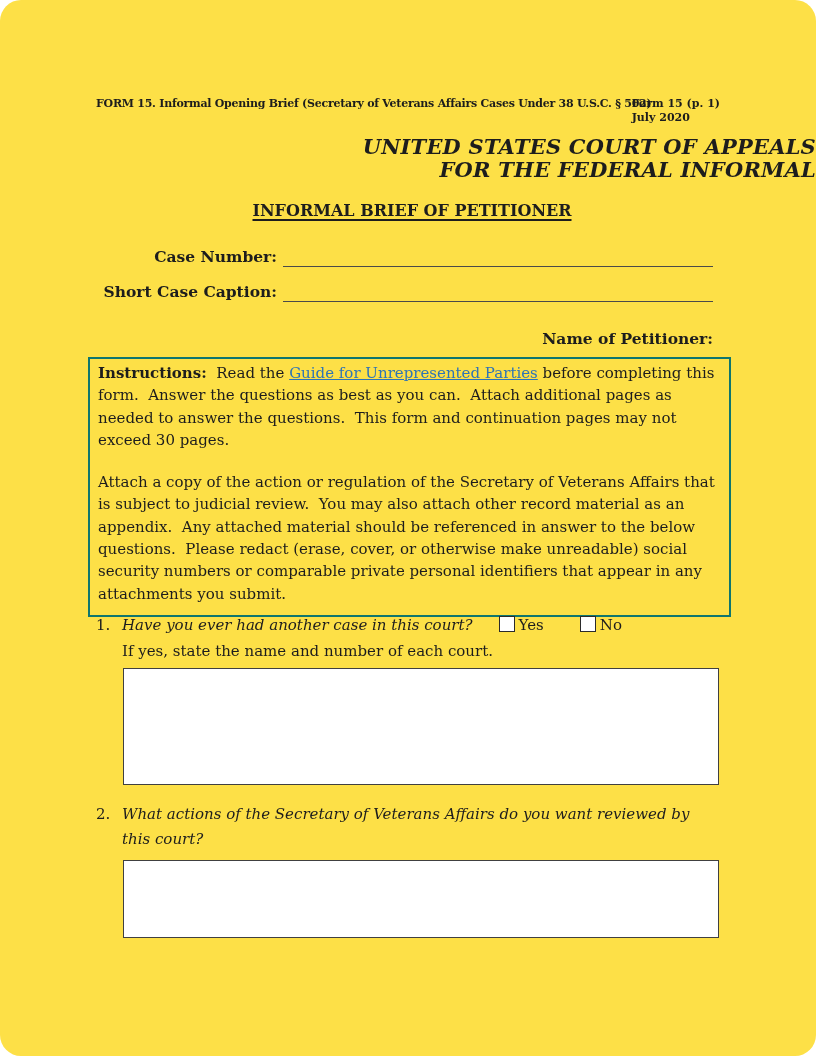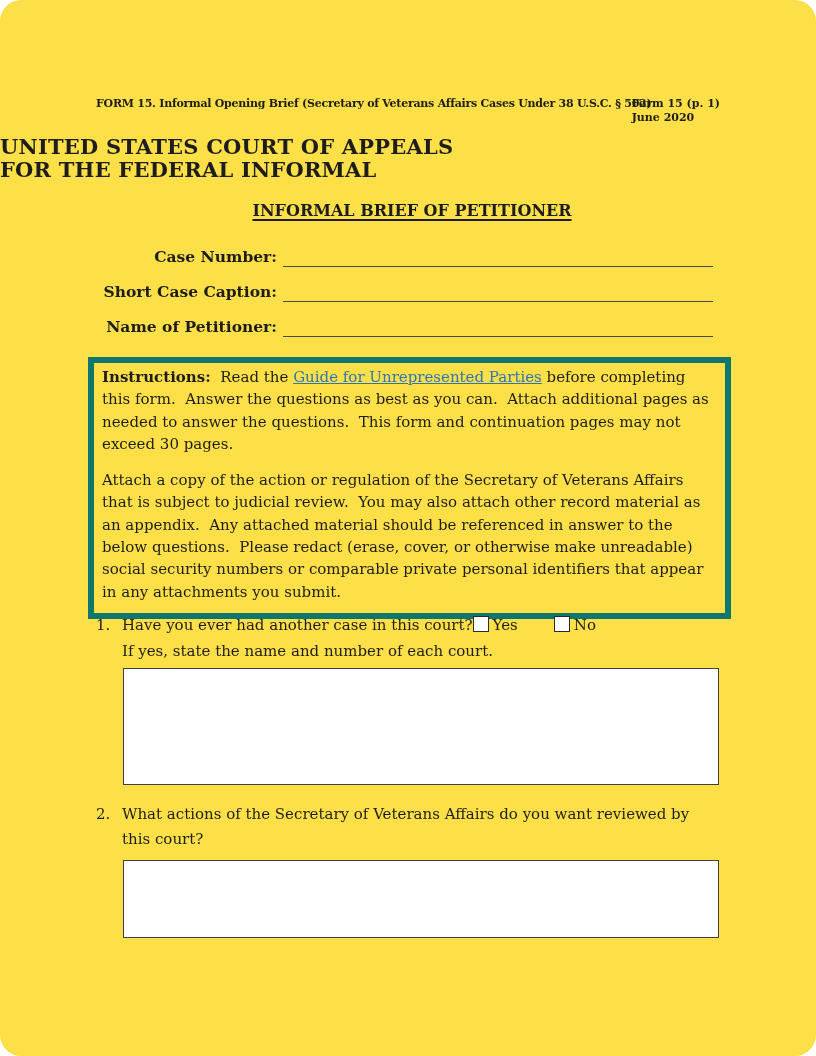--- a/index.html
+++ b/index.html
@@ -23,98 +23,98 @@
   }
   .hdr-right {
     position: absolute; top: 97px; right: 96px;
     font-size: 11px; font-weight: bold; 
     line-height: 14px; white-space: nowrap;
   }
 
   
   .court-title {
     position: absolute; top: 135px; left: 0; right: 0;
-    text-align: left; font-size: 21px; font-weight: bold;
-    line-height: 23px; letter-spacing: 0.2px;
+    text-align: right; font-size: 21px; font-weight: bold;
+    line-height: 23px; letter-spacing: 0.2px; font-style: italic;
   }
   .brief-title {
     position: absolute; top: 201px; left: 8px; right: 0;
     text-align: center; font-size: 16px; font-weight: bold;
   }
   .brief-title span {
     text-decoration: underline;
     text-underline-offset: 3px;
     text-decoration-thickness: 1.5px;
   }
 
   
   .field-row {
     position: absolute; left: 96px; width: 617px; height: 21px;
     display: flex; align-items: flex-end;
   }
   .field-row.r1 { top: 246px; }
   .field-row.r2 { top: 281px; }
-  .field-row.r3 { top: 316px; }
+  .field-row.r3 { top: 328px; flex-direction: column; }
   .field-label {
     width: 181px; text-align: right;
     font-size: 15.5px; font-weight: bold; line-height: 21px;
     white-space: nowrap;
   }
   .field-line {
     flex: 1; margin-left: 6px; height: 21px;
     border-bottom: 1.3px solid #4a4a4a;
   }
 
   
   .instructions {
     position: absolute; top: 357px; left: 88px; width: 643px;
-    border: 6px solid #0f766e;
+    border: 2px solid #0f766e;
     padding: 3px 8px 10px 8px;
     font-size: 15px; line-height: 22.3px;
   }
   .instructions p { white-space: pre-wrap; }
-  .instructions p + p { margin-top: 14px; }
+  .instructions p + p { margin-top: 20px; }
   .inline-link { text-decoration: underline; cursor: pointer; }
 
   
   .question {
     position: absolute; left: 96px; width: 628px;
     font-size: 15px; line-height: 26px;
   }
   .q1 { top: 612px; }
   .q2 { top: 802px; line-height: 25px; }
   .q-row { display: flex; }
   .q-num { width: 26px; flex: none; }
-  .q-text { white-space: pre-wrap; }
+  .q-text { white-space: pre-wrap; font-style: italic; }
   .q-followup { margin-left: 26px; white-space: pre-wrap; }
   .checkbox {
     display: inline-block; width: 16px; height: 16px;
     border: 1.5px solid #2b2b2b; background: #fff;
     vertical-align: -2px; margin-right: 4px;
   }
-  .cb-group-yes { white-space: nowrap; }
+  .cb-group-yes { margin-left: 26px; white-space: nowrap; }
   .cb-group-no  { margin-left: 36px; white-space: nowrap; }
 
   
   .answer-box {
     position: absolute; left: 123px; width: 596px;
     border: 1.5px solid #404040; background: #ffffff;
   }
   .answer-box.a1 { top: 668px; height: 117px; }
   .answer-box.a2 { top: 860px; height: 78px; }
 </style>
 </head>
 <body>
 
 <div class="page">
 
   <div class="hdr-left">FORM 15. Informal Opening Brief (Secretary of Veterans Affairs Cases Under 38 U.S.C. § 502)</div>
   <div class="hdr-right">
     <div>Form 15 (p. 1)</div>
-    <div>June 2020</div>
+    <div>July 2020</div>
   </div>
 
   <div class="court-title">
     <div>UNITED STATES COURT OF APPEALS</div>
     <div>FOR THE FEDERAL INFORMAL</div>
   </div>
   <div class="brief-title">
     <span>INFORMAL BRIEF OF PETITIONER</span>
   </div>
 

